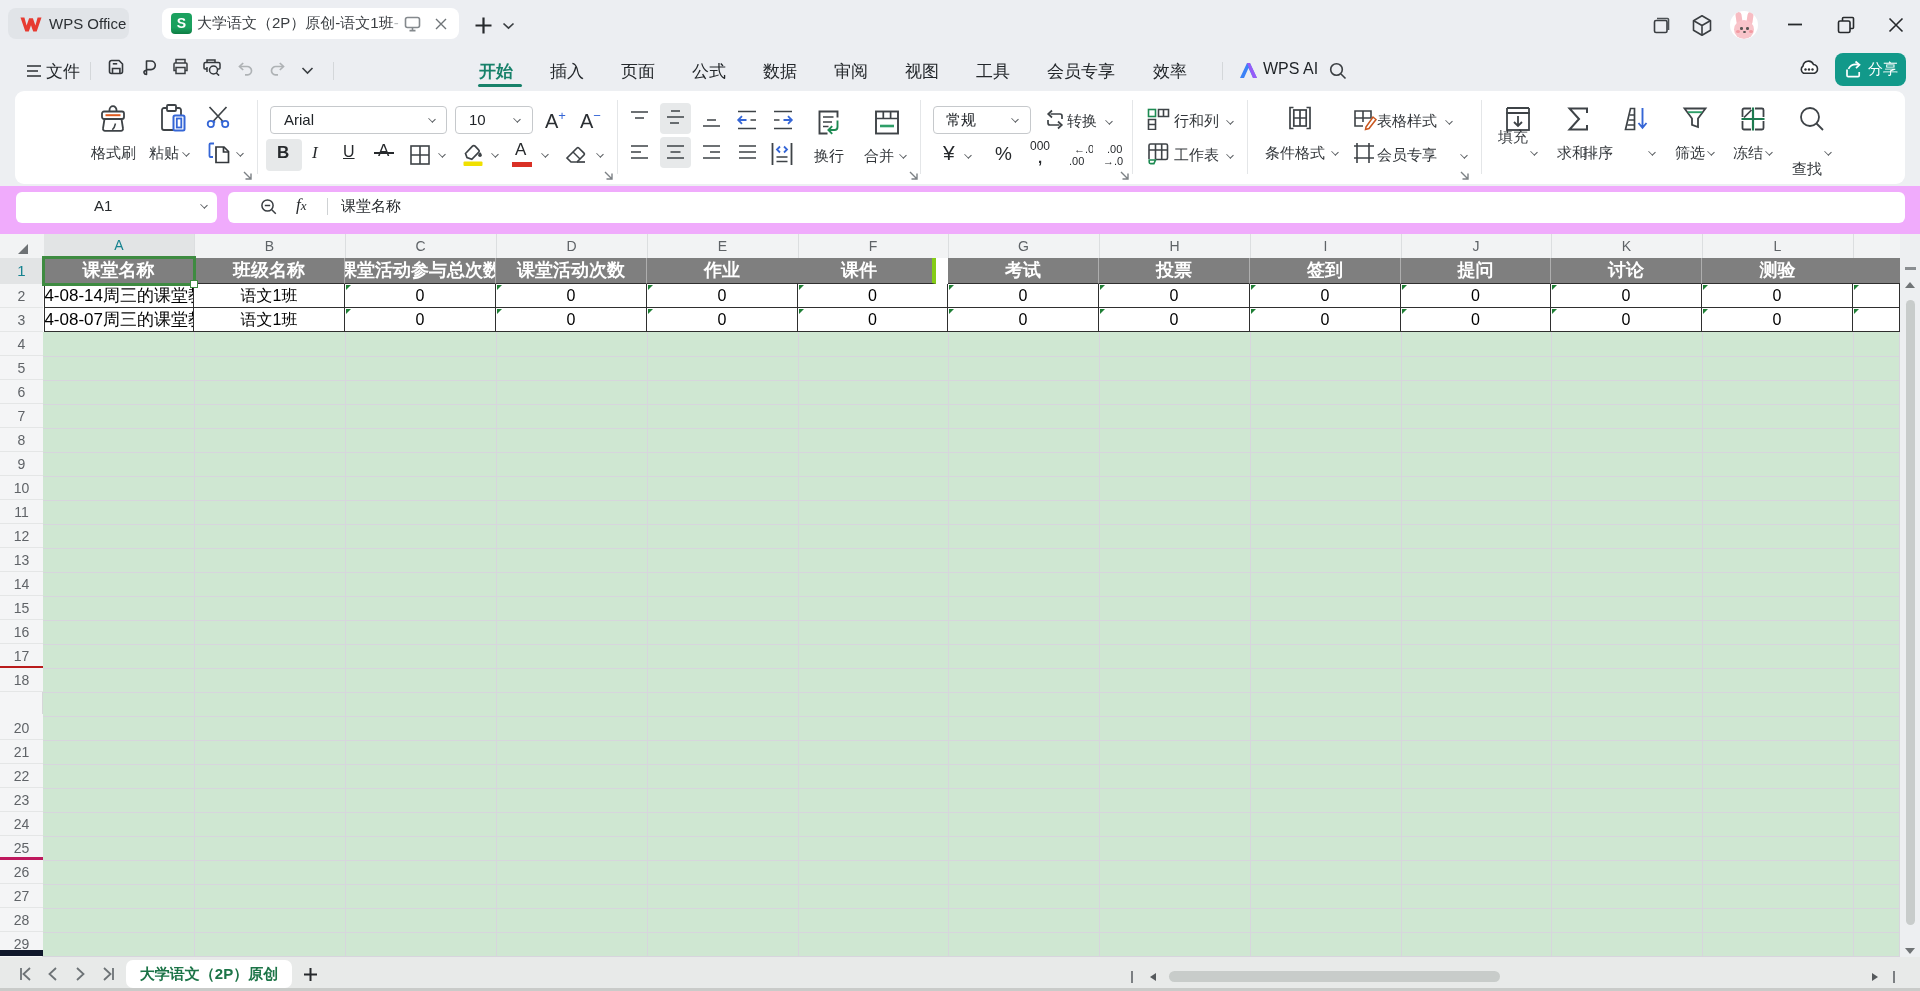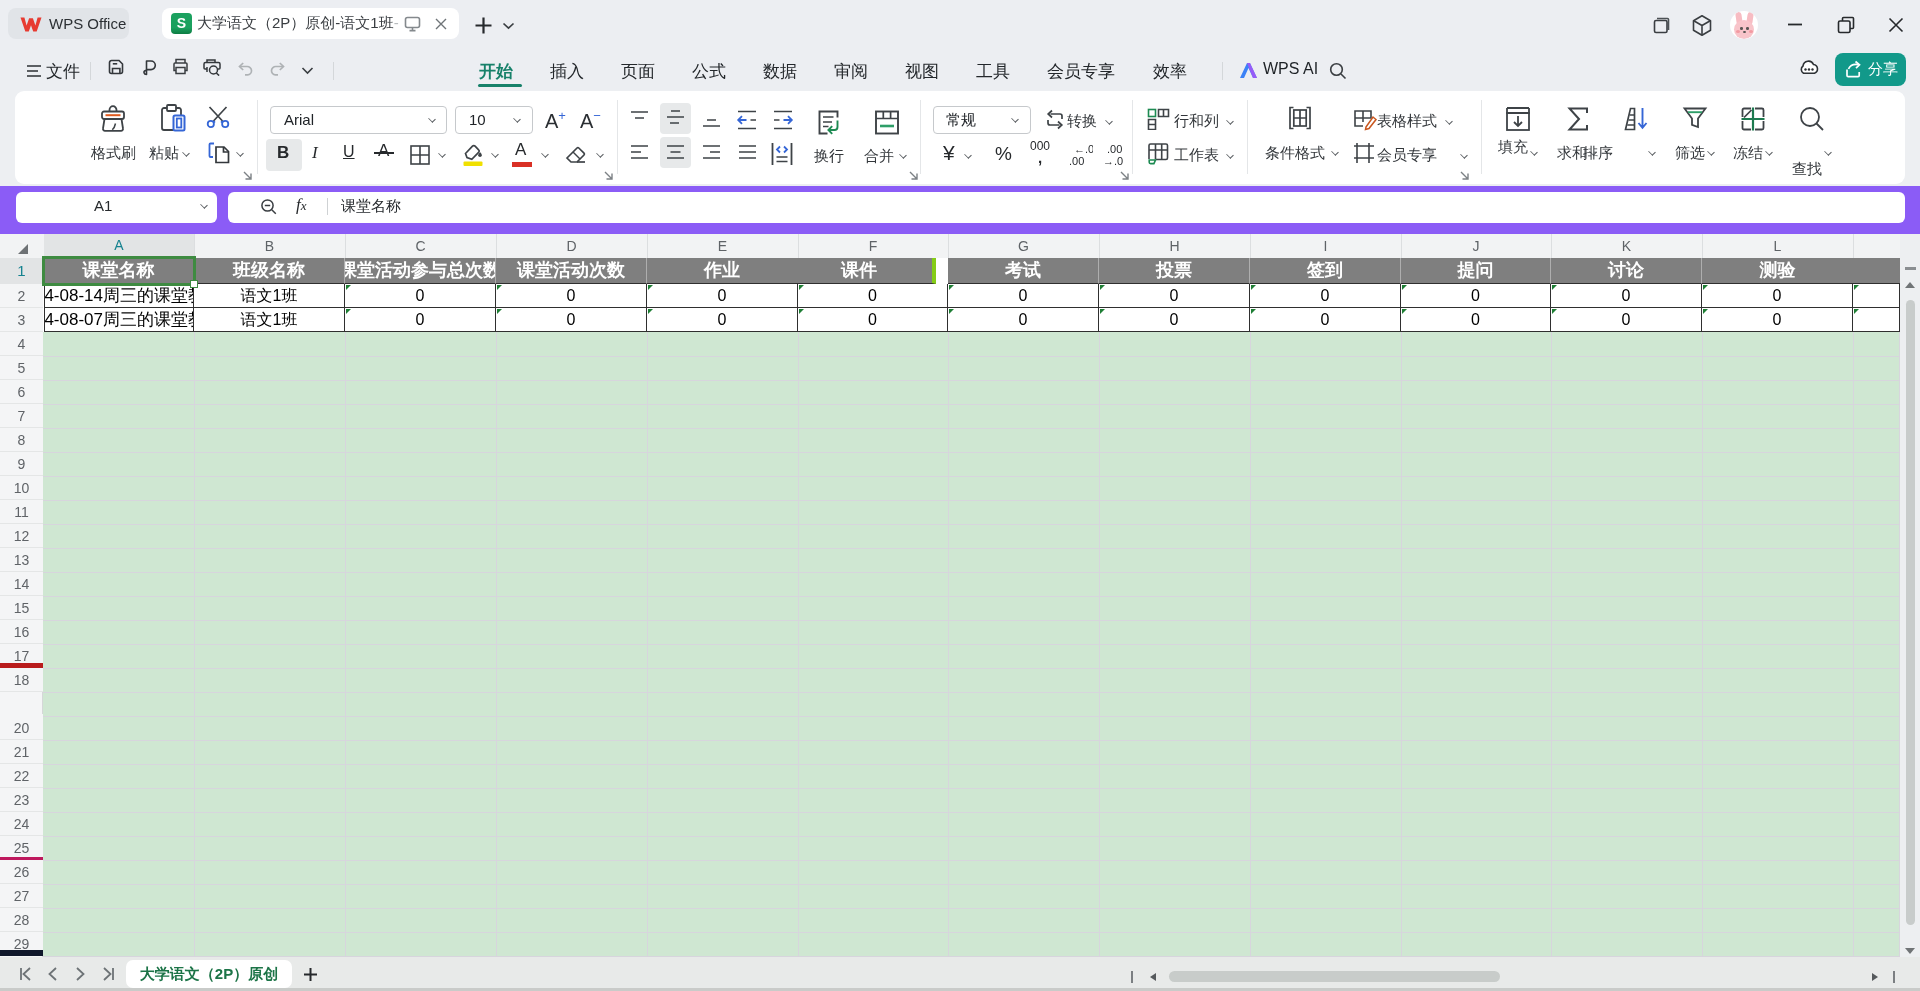--- a/index.html
+++ b/index.html
@@ -20,21 +20,21 @@
 #hl { position:absolute; left:478px; top:32px; width:44px; height:3px; background:#17816a; border-radius:2px; }
 .qicon { position:absolute; top:6px; }
 
 #ribbon { position:absolute; left:15px; top:91px; width:1890px; height:93px; background:#ffffff; border-radius:9px; }
 .rdiv { position:absolute; top:9px; height:74px; width:1px; background:#e4e6e8; }
 .rlabel { position:absolute; font-size:15px; color:#33373b; white-space:nowrap; }
 .cv { position:absolute; width:6px; height:6px; border-right:1.5px solid #55595d; border-bottom:1.5px solid #55595d; transform:rotate(45deg) scale(1,.8); }
 .ribtn-on { position:absolute; background:#e7e9ea; border-radius:4px; }
 .inputbox { position:absolute; border:1px solid #c6c9cc; border-radius:4px; background:#fff; font-size:15px; color:#202428; }
 
-#fbar { position:absolute; left:0; top:186px; width:1920px; height:48px; background:#8b5cf6; }
+#fbar { position:absolute; left:0; top:186px; width:1920px; height:48px; background:#f0abfc; }
 #namebox { position:absolute; left:16px; top:6px; width:201px; height:31px; background:#fff; border-radius:6px; font-size:15px; color:#26292c; }
 #fxbox { position:absolute; left:228px; top:6px; width:1677px; height:31px; background:#fff; border-radius:6px; }
 
 #grid { position:absolute; left:0; top:234px; width:1920px; height:723px; background:#fff; }
 .colh { position:absolute; top:0; height:24px; background:#f2f3f4; font-size:14px; color:#5f6367; text-align:center; line-height:24px; }
 .rowh { position:absolute; left:0; width:43px; background:#f4f5f6; font-size:14px; color:#5f6367; text-align:center; }
 .gray1 { position:absolute; top:24px; height:26px; background:#7f7f7f; color:#fff; font-weight:bold; font-size:18px; line-height:25px; white-space:nowrap; overflow:hidden; display:flex; justify-content:center; }
 .dcell { position:absolute; height:24px; background:#fff; border-right:1px solid #2f2f2f; border-bottom:1px solid #2f2f2f; font-size:16px; color:#000; line-height:23px; white-space:nowrap; overflow:hidden; display:flex; justify-content:center; }
 .tri { position:absolute; width:0; height:0; border-top:5px solid #1e7e34; border-right:5px solid transparent; }
 #greenarea { position:absolute; left:43px; background:#cfe7d2; }
@@ -359,21 +359,21 @@
     <path d="M5 2 v20 M2 5 h20 M2 17 h20 M17 2 v20" stroke="#3e4347" stroke-width="1.6"></path>
   </svg>
   <div class="rlabel" style="left:1362px;top:55px">会员专享</div>
   <i class="cv" style="left:1446px;top:61px"></i>
 
   <svg class="abs" style="left:1488px;top:13px" width="30" height="30" viewBox="0 0 30 30">
     <path d="M4 4 h22 M4 4 v5 h22 V4" fill="none" stroke="#3e4347" stroke-width="1.8"></path>
     <rect x="4" y="9" width="22" height="17" fill="none" stroke="#3e4347" stroke-width="1.8"></rect>
     <path d="M15 12 v9 M11 18 l4 4 4-4" fill="none" stroke="#3e4347" stroke-width="1.8"></path>
   </svg>
-  <div class="rlabel" style="left:1483px;top:47px">填充</div>
+  <div class="rlabel" style="left:1483px;top:37px">填充</div>
   <i class="cv" style="left:1516px;top:58px"></i>
   <svg class="abs" style="left:1548px;top:13px" width="30" height="30" viewBox="0 0 30 30">
     <path d="M24 9 V4.5 H6.5 L16 15 L6.5 25.5 H24 V21" fill="none" stroke="#3e4347" stroke-width="2"></path>
   </svg>
   <div class="rlabel" style="left:1542px;top:53px">求和</div>
   <i class="cv" style="left:1575px;top:58px"></i>
   <svg class="abs" style="left:1606px;top:13px" width="30" height="30" viewBox="0 0 30 30">
     <path d="M4.5 25.5 L9.5 4.5 H13.5 V25.5 Z" fill="none" stroke="#3e4347" stroke-width="1.7"></path>
     <path d="M7.5 16 h6 M6.3 21 h7.2 M8.7 11 h4.8" stroke="#3e4347" stroke-width="1.5"></path>
     <path d="M21.5 4 v19 M17.5 19 l4 4.8 4-4.8" fill="none" stroke="#3566d6" stroke-width="1.9"></path>
@@ -470,21 +470,21 @@
 <div class="rowh" style="top:170px;height:24px;line-height:24px;border-bottom:1px solid #e4e6e6">7</div>
 <div class="rowh" style="top:194px;height:24px;line-height:24px;border-bottom:1px solid #e4e6e6">8</div>
 <div class="rowh" style="top:218px;height:24px;line-height:24px;border-bottom:1px solid #e4e6e6">9</div>
 <div class="rowh" style="top:242px;height:24px;line-height:24px;border-bottom:1px solid #e4e6e6">10</div>
 <div class="rowh" style="top:266px;height:24px;line-height:24px;border-bottom:1px solid #e4e6e6">11</div>
 <div class="rowh" style="top:290px;height:24px;line-height:24px;border-bottom:1px solid #e4e6e6">12</div>
 <div class="rowh" style="top:314px;height:24px;line-height:24px;border-bottom:1px solid #e4e6e6">13</div>
 <div class="rowh" style="top:338px;height:24px;line-height:24px;border-bottom:1px solid #e4e6e6">14</div>
 <div class="rowh" style="top:362px;height:24px;line-height:24px;border-bottom:1px solid #e4e6e6">15</div>
 <div class="rowh" style="top:386px;height:24px;line-height:24px;border-bottom:1px solid #e4e6e6">16</div>
-<div class="rowh" style="top:410px;height:24px;line-height:24px;border-bottom:5px solid #b91c1c">17</div>
+<div class="rowh" style="top:410px;height:24px;line-height:24px;border-bottom:2px solid #b91c1c">17</div>
 <div class="rowh" style="top:434px;height:24px;line-height:24px;border-bottom:1px solid #e4e6e6">18</div>
 <div class="rowh" style="top:480px;height:24px;line-height:24px;border-bottom:1px solid #e4e6e6">19</div>
 <div class="rowh" style="top:482px;height:24px;line-height:24px;border-bottom:1px solid #e4e6e6">20</div>
 <div class="rowh" style="top:506px;height:24px;line-height:24px;border-bottom:1px solid #e4e6e6">21</div>
 <div class="rowh" style="top:530px;height:24px;line-height:24px;border-bottom:1px solid #e4e6e6">22</div>
 <div class="rowh" style="top:554px;height:24px;line-height:24px;border-bottom:1px solid #e4e6e6">23</div>
 <div class="rowh" style="top:578px;height:24px;line-height:24px;border-bottom:1px solid #e4e6e6">24</div>
 <div class="rowh" style="top:602px;height:24px;line-height:24px;border-bottom:3px solid #be185d">25</div>
 <div class="rowh" style="top:626px;height:24px;line-height:24px;border-bottom:1px solid #e4e6e6">26</div>
 <div class="rowh" style="top:650px;height:24px;line-height:24px;border-bottom:1px solid #e4e6e6">27</div>

